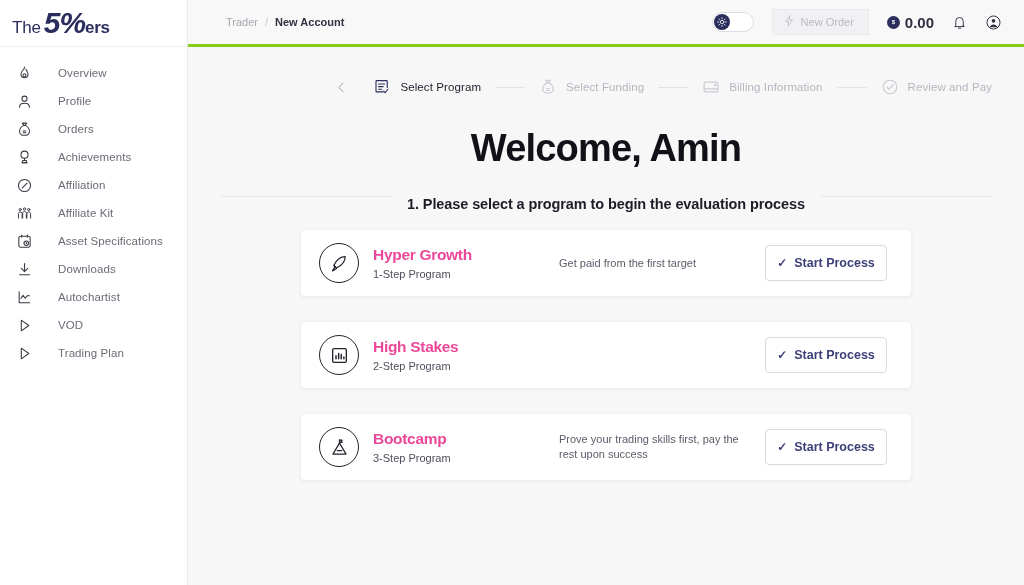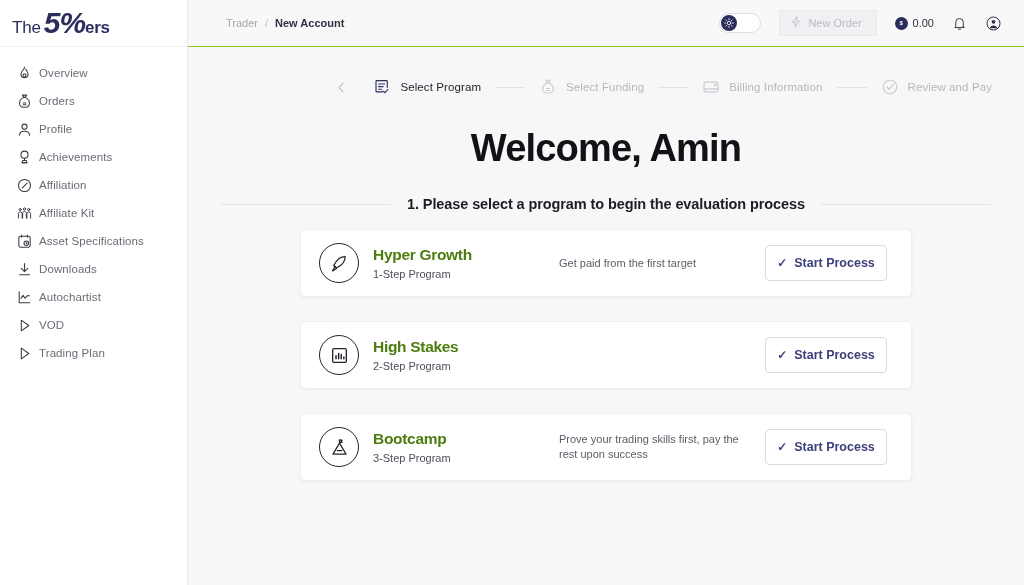--- a/index.html
+++ b/index.html
@@ -41,34 +41,34 @@
   }
   .nav-item + .nav-item { margin-top: 0; }
   .nav-icon {
     width: 20px; height: 20px;
     display: flex; align-items: center; justify-content: center;
     color: #3a3a44;
     flex: 0 0 20px;
   }
   .nav-icon svg { display: block; }
   .nav-label {
-    margin-left: 5px;
+    margin-left: 24px;
     font-size: 11.5px;
     color: #6b6b76;
     letter-spacing: 0.1px;
     white-space: nowrap;
   }
 
   
   #main { flex: 1 1 auto; height: 585px; position: relative; background: #f7f7f8; }
 
   #topbar {
     height: 47px;
     background: #f8f8f9;
-    border-bottom: 1px solid #84cc16;
+    border-bottom: 3px solid #84cc16;
     display: flex; align-items: center;
     padding: 0 22px 0 38px;
   }
   .breadcrumb { display: flex; align-items: center; font-size: 11px; }
   .bc-root { color: #a6a6b0; }
   .bc-sep { color: #c3c3cc; margin: 0 7px; }
   .bc-current { color: #2f3040; font-weight: 600; }
 
   .topbar-right { margin-left: auto; display: flex; align-items: center; gap: 18px; }
 
@@ -101,21 +101,21 @@
     cursor: default;
   }
 
   .balance { display: flex; align-items: center; gap: 5px; }
   .coin {
     width: 13px; height: 13px; border-radius: 50%;
     background: #2b2d5c; color: #fff;
     font-size: 6px; font-weight: 700;
     display: flex; align-items: center; justify-content: center;
   }
-  .balance-amt { font-size: 11px; font-weight: 400; color: #2f3040; }
+  .balance-amt { font-size: 15px; font-weight: 700; color: #2f3040; }
 
   .icon-btn { color: #2f3040; cursor: pointer; display: flex; align-items: center; }
 
   
   #stepper {
     display: flex; align-items: center;
     padding: 22px 32px 0 255px;
     height: 58px;
     justify-content: flex-end;
   }
@@ -129,21 +129,21 @@
   .step.inactive .s-icon { color: #cacad2; }
   .step-line { flex: 1 1 auto; height: 1px; background: #e2e2e8; margin: 0 14px; min-width: 30px; }
 
   
   #hero { text-align: center; margin-top: 22px; }
   #welcome {
     font-size: 38px; font-weight: 700;
     color: #111217; letter-spacing: -0.8px;
   }
   .subtitle-row {
-    display: flex; align-items: center;
+    display: flex; 
     margin: 26px 33px 0 33px;
   }
   .sub-line { flex: 1 1 auto; height: 1px; background: #e4e4ea; }
   #subtitle {
     font-size: 14.5px; font-weight: 700; color: #1c1d27;
     padding: 0 16px; white-space: nowrap; letter-spacing: -0.1px;
   }
 
   
   #cards { margin: 17px auto 0 auto; width: 612px; }
@@ -158,21 +158,21 @@
     box-shadow: 0 1px 3px rgba(20,20,40,0.055);
     cursor: pointer;
   }
   .card-badge {
     width: 40px; height: 40px; border-radius: 50%;
     border: 1.4px solid #22232c;
     display: flex; align-items: center; justify-content: center;
     color: #22232c; flex: 0 0 40px;
   }
   .card-names { margin-left: 14px; width: 186px; }
-  .card-title { font-size: 15.5px; font-weight: 700; color: #4d7c0f; letter-spacing: -0.3px; line-height: 1.2; }
+  .card-title { font-size: 15.5px; font-weight: 700; color: #ec4899; letter-spacing: -0.3px; line-height: 1.2; }
   .card-sub { font-size: 11px; color: #4e4f5c; margin-top: 3px; }
   .card-desc {
     font-size: 11px; color: #5b5c68;
     width: 190px; line-height: 1.35;
   }
   .start-btn {
     margin-left: auto;
     width: 122px; height: 36px;
     border: 1px solid #d9d9e2;
     border-radius: 4px;
@@ -207,36 +207,36 @@
             <path d="M12 3c0 4-5 5-5 10a5 5 0 0 0 10 0c0-3-2-5-3-7"></path>
             <circle cx="12" cy="14.5" r="2.1"></circle>
           </svg>
         </span>
         <span class="nav-label">Overview</span>
       </div>
 
       <div class="nav-item">
         <span class="nav-icon">
           <svg width="17" height="17" viewBox="0 0 24 24" fill="none" stroke="currentColor" stroke-width="1.5" stroke-linecap="round" stroke-linejoin="round">
+            <circle cx="12" cy="8" r="3.6"></circle>
+            <path d="M5 20c0-3.6 3.1-5.6 7-5.6s7 2 7 5.6"></path>
+          </svg>
+        </span>
+        <span class="nav-label">Profile</span>
+      </div>
+
+      <div class="nav-item">
+        <span class="nav-icon">
+          <svg width="17" height="17" viewBox="0 0 24 24" fill="none" stroke="currentColor" stroke-width="1.5" stroke-linecap="round" stroke-linejoin="round">
             <path d="M9 3h6l-2 3.2h-2L9 3z"></path>
             <path d="M11 6.2C7.5 7.8 5 11 5 14.8A5.2 5.2 0 0 0 10.2 20h3.6A5.2 5.2 0 0 0 19 14.8c0-3.8-2.5-7-6-8.6"></path>
             <path d="M10 14h4M10 16.6h4"></path>
           </svg>
         </span>
         <span class="nav-label">Orders</span>
-      </div>
-
-      <div class="nav-item">
-        <span class="nav-icon">
-          <svg width="17" height="17" viewBox="0 0 24 24" fill="none" stroke="currentColor" stroke-width="1.5" stroke-linecap="round" stroke-linejoin="round">
-            <circle cx="12" cy="8" r="3.6"></circle>
-            <path d="M5 20c0-3.6 3.1-5.6 7-5.6s7 2 7 5.6"></path>
-          </svg>
-        </span>
-        <span class="nav-label">Profile</span>
       </div>
 
       <div class="nav-item">
         <span class="nav-icon">
           <svg width="17" height="17" viewBox="0 0 24 24" fill="none" stroke="currentColor" stroke-width="1.5" stroke-linecap="round" stroke-linejoin="round">
             <circle cx="12" cy="8" r="5"></circle>
             <path d="M12 13v3"></path>
             <path d="M8.5 19.5h7"></path>
             <path d="M9.5 16.2h5l.8 3.3h-6.6l.8-3.3z"></path>
           </svg>

